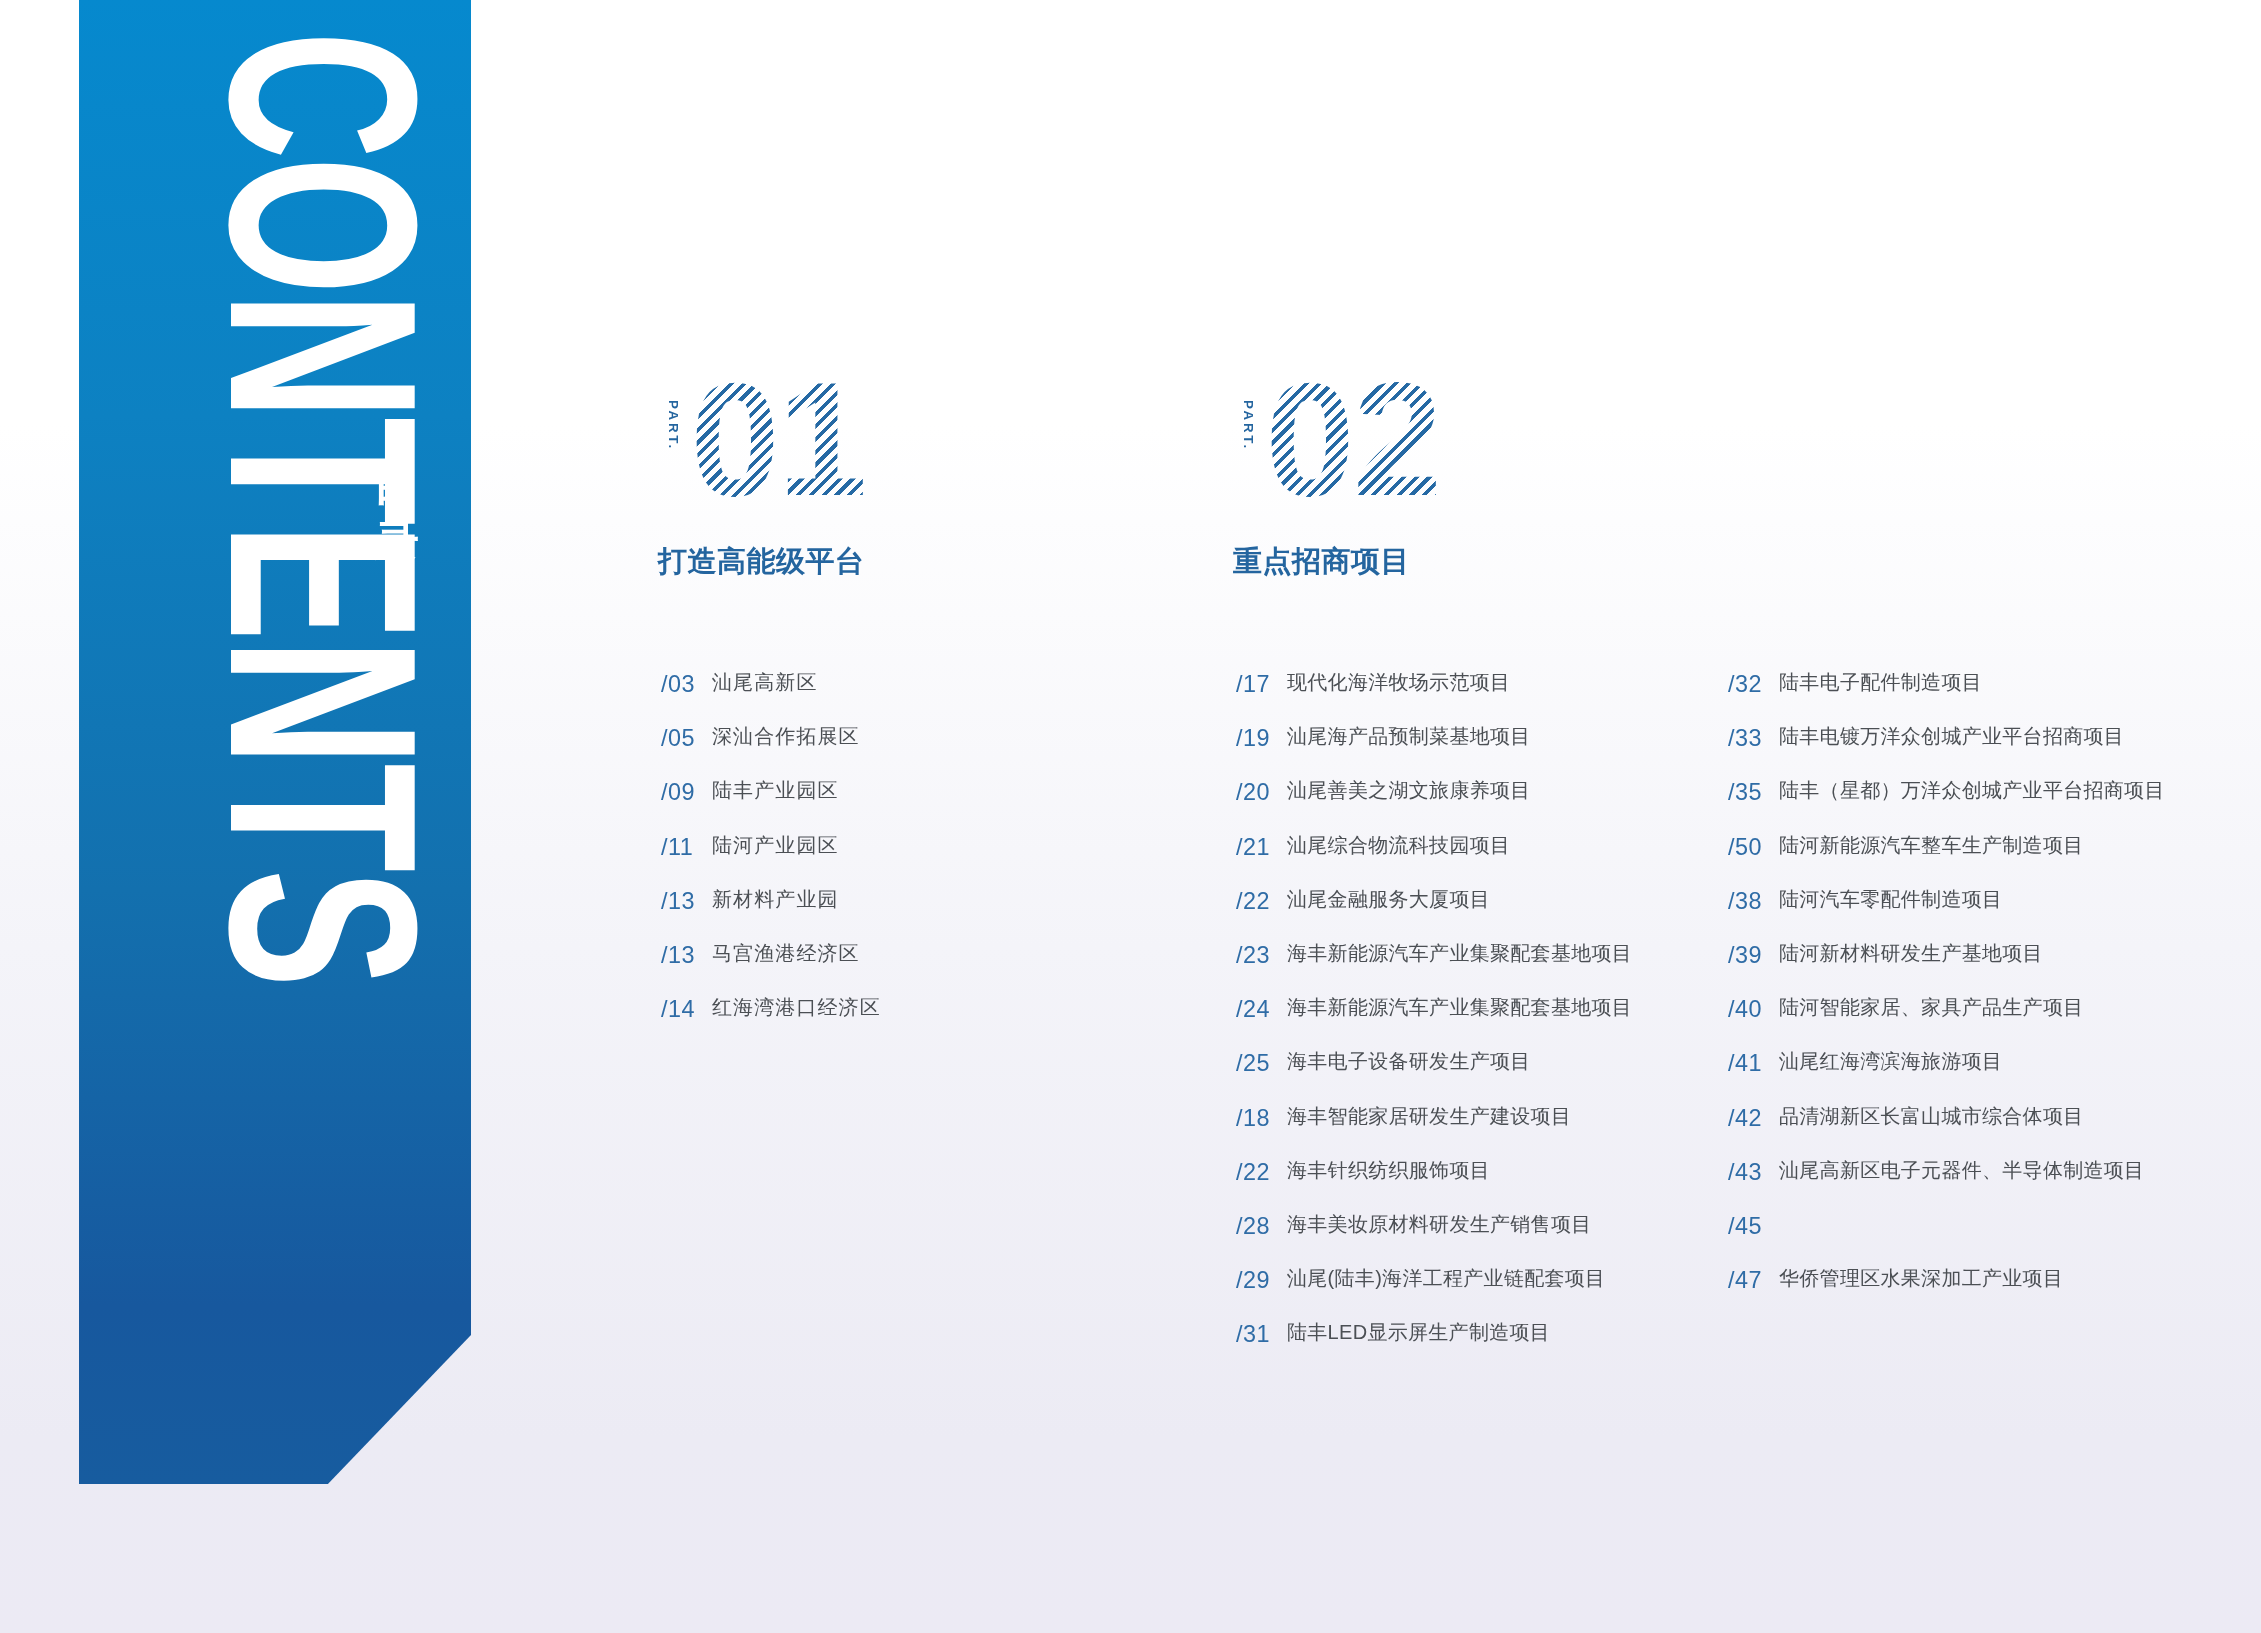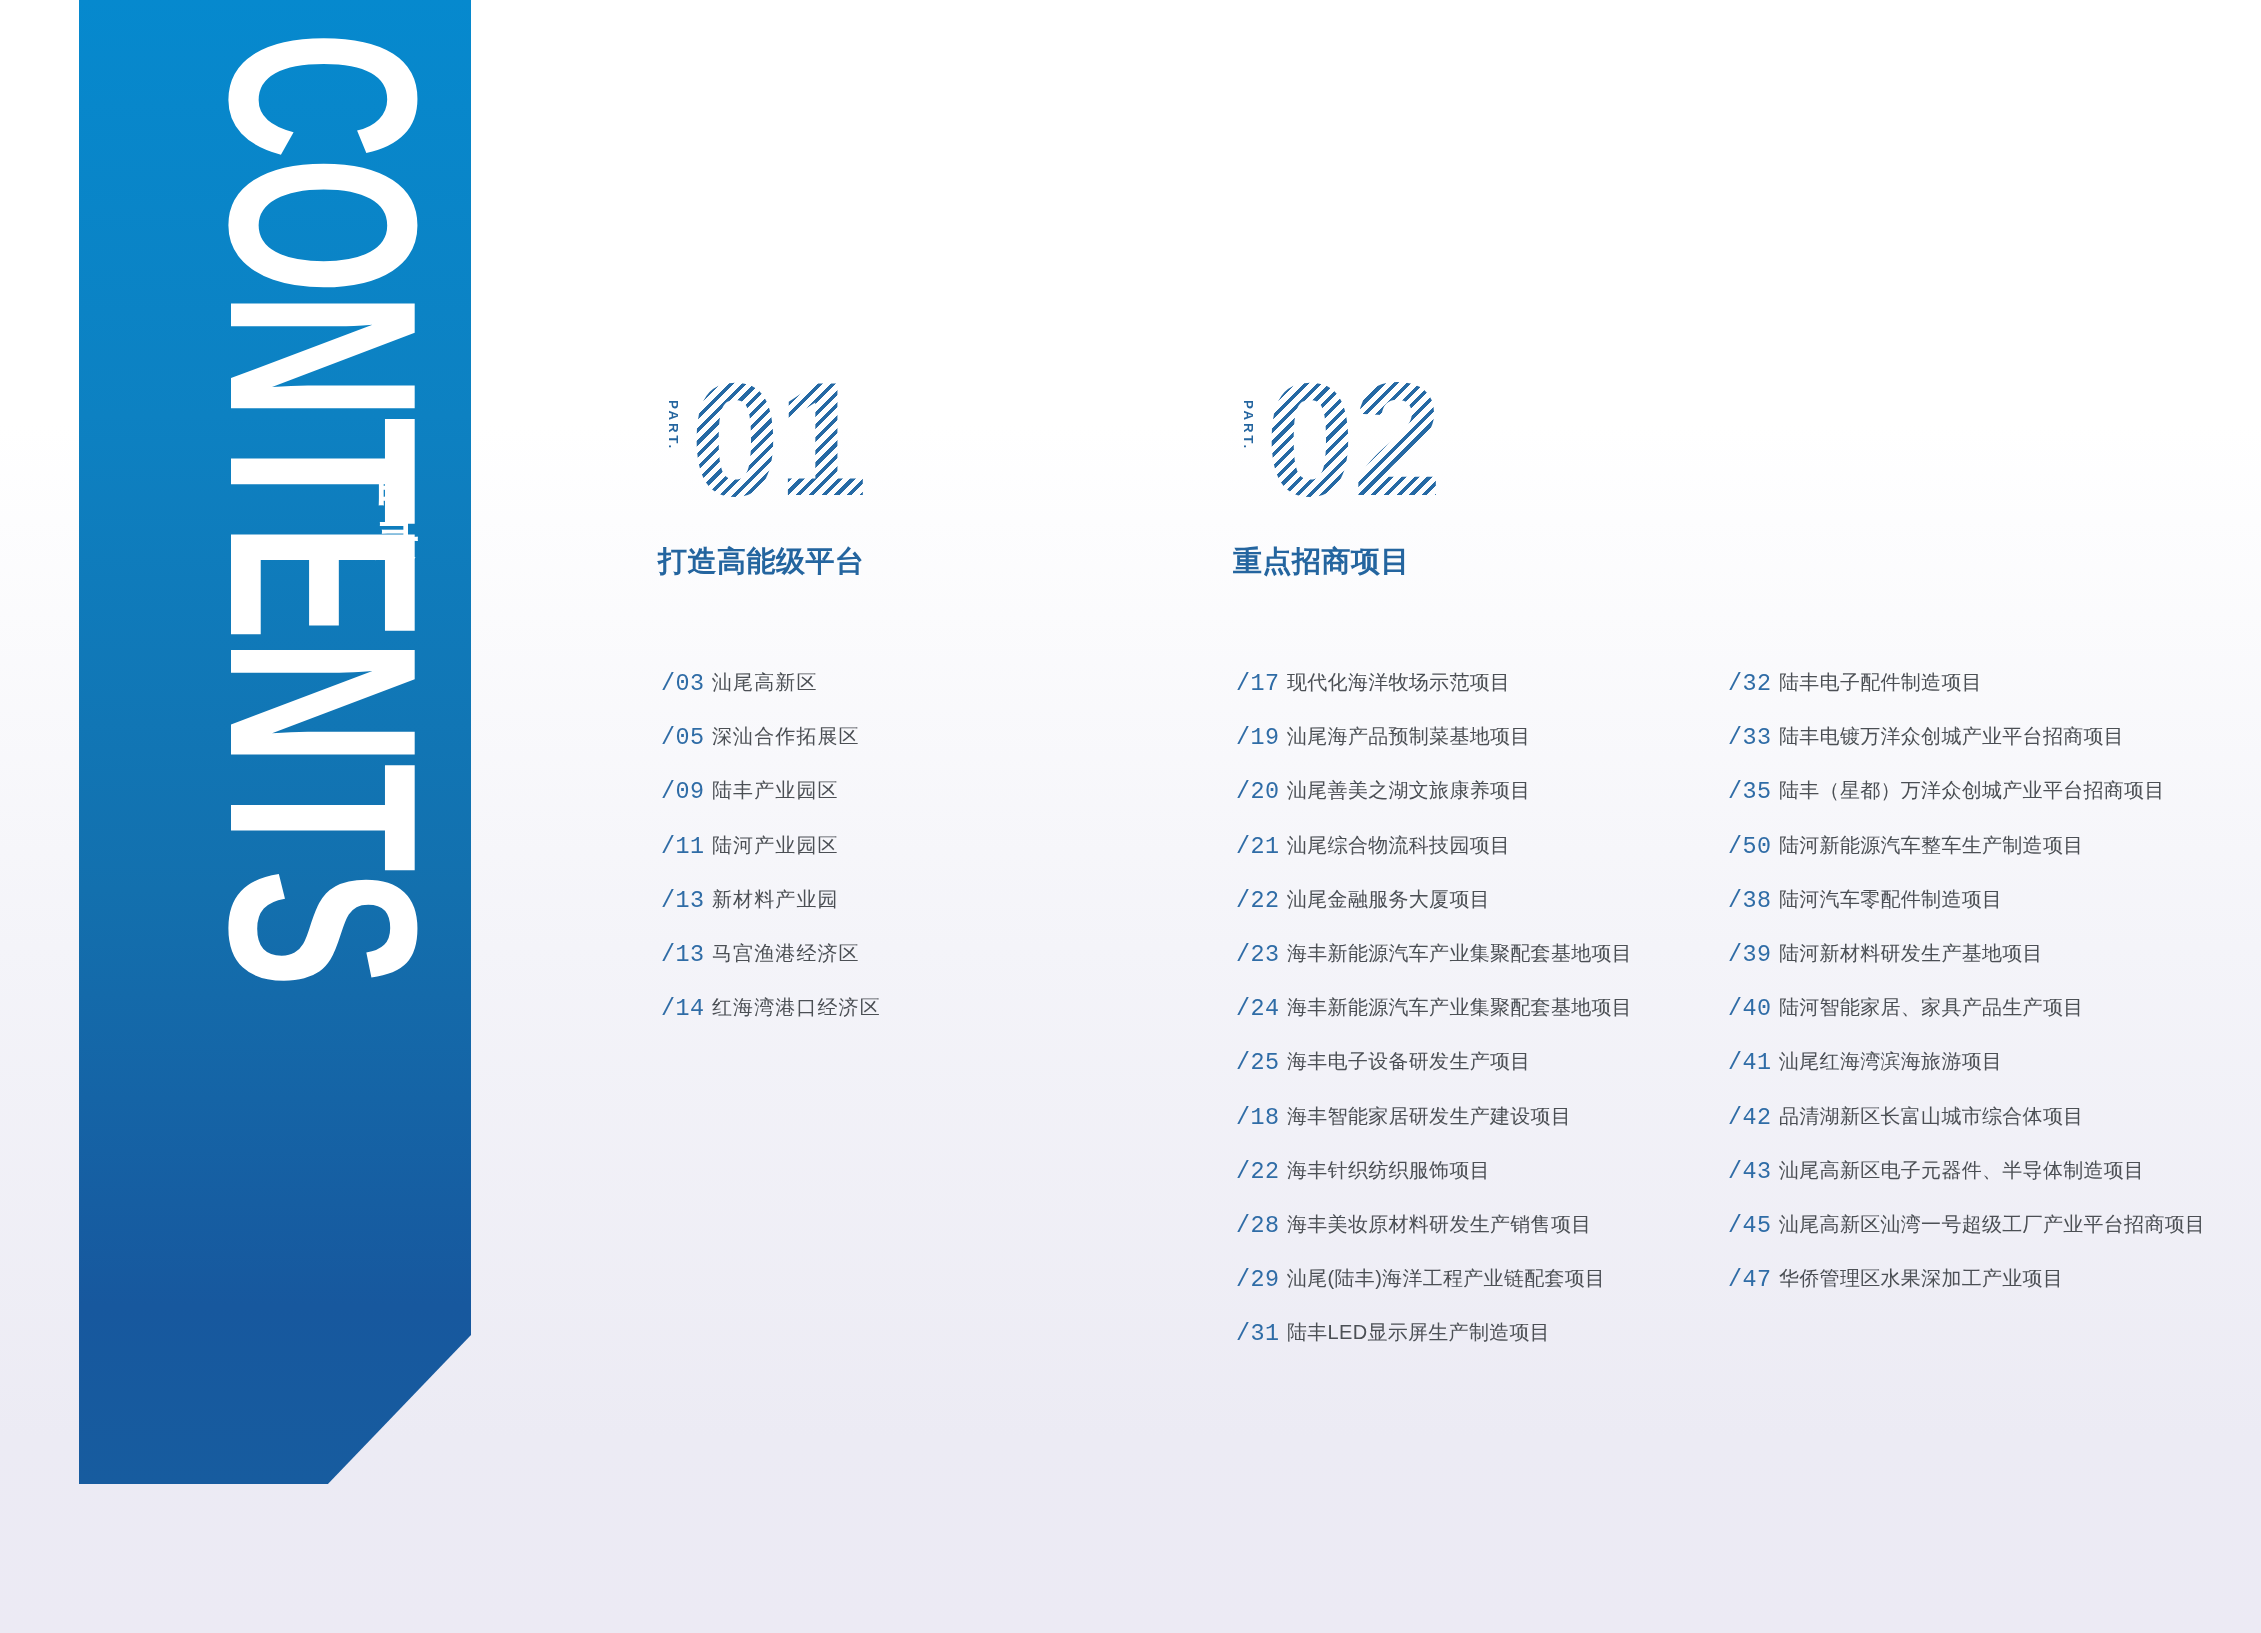--- a/index.html
+++ b/index.html
@@ -138,21 +138,20 @@
     margin-bottom:27px;
   }
   .toc-num{
     flex:0 0 51px;
     color:#2f6ca6;
     font-size:23.4px;
     font-weight:400;
     line-height:1.18;
     letter-spacing:0.5px;
     white-space:nowrap;
-    font-family:Liberation Mono, monospace;
   }
   .toc-text{
     color:#4b4f54;
     font-size:20px;
     font-weight:400;
     line-height:1.18;
     letter-spacing:0.3px;
   }
   #col1 .toc-text{ letter-spacing:1.1px; }
   #col1 .toc-item{ margin-bottom:26.6px; }
@@ -316,20 +315,19 @@
     <div class="toc-item">
       <div class="toc-num">/42</div>
       <div class="toc-text">品清湖新区长富山城市综合体项目</div>
     </div>
     <div class="toc-item">
       <div class="toc-num">/43</div>
       <div class="toc-text">汕尾高新区电子元器件、半导体制造项目</div>
     </div>
     <div class="toc-item">
       <div class="toc-num">/45</div>
-      <div class="toc-text wrap">汕尾高新区汕湾一号超级工厂产业平台招商项目</div>
     </div>
     <div class="toc-item">
       <div class="toc-num">/47</div>
       <div class="toc-text">华侨管理区水果深加工产业项目</div>
     </div>
   </div>
 
 
 </body></html>

